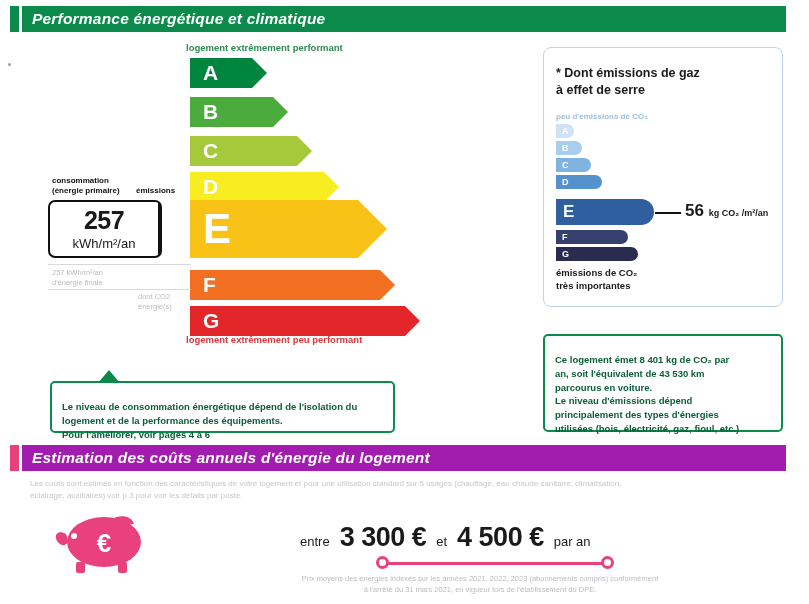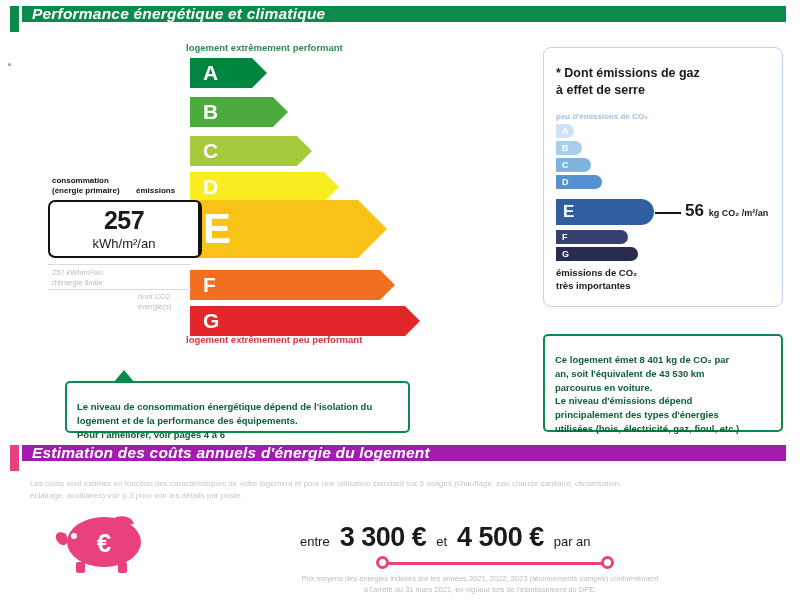--- a/index.html
+++ b/index.html
@@ -18,21 +18,21 @@
   .page {
     position: absolute;
     inset: 0;
   }
 
   
   .band {
     position: absolute;
     left: 22px;
     width: 764px;
-    height: 16px;
+    height: 26px;
     display: flex;
     align-items: center;
     padding-left: 10px;
     box-sizing: border-box;
     color: #ffffff;
     font-size: 15.5px;
     font-weight: bold;
     font-style: italic;
     letter-spacing: .2px;
   }
@@ -107,21 +107,21 @@
     border-top: 29px solid transparent;
     border-bottom: 29px solid transparent;
     border-left: 29px solid currentColor;
   }
 
   
   .valbox {
     position: absolute;
     left: 48px;
     top: 200px;
-    width: 154px;
+    width: 114px;
     height: 58px;
     border: 2.5px solid #111;
     border-radius: 7px;
     background: #fff;
     display: flex;
     box-sizing: border-box;
   }
   .valbox .cell {
     flex: 1;
     display: flex;
@@ -181,21 +181,21 @@
     border: 2px solid #0b8a4b;
     border-radius: 5px;
     color: #0b5e36;
     font-size: 9.5px;
     font-weight: bold;
     line-height: 1.45;
     padding: 17px 10px;
     background: #fff;
   }
   .callout-left {
-    left: 65px;
+    left: 50px;
     top: 381px;
     width: 345px;
     height: 52px;
   }
   .callout-left .tip {
     position: absolute;
     left: 46px;
     top: -13px;
     width: 0; height: 0;
     border-left: 11px solid transparent;

